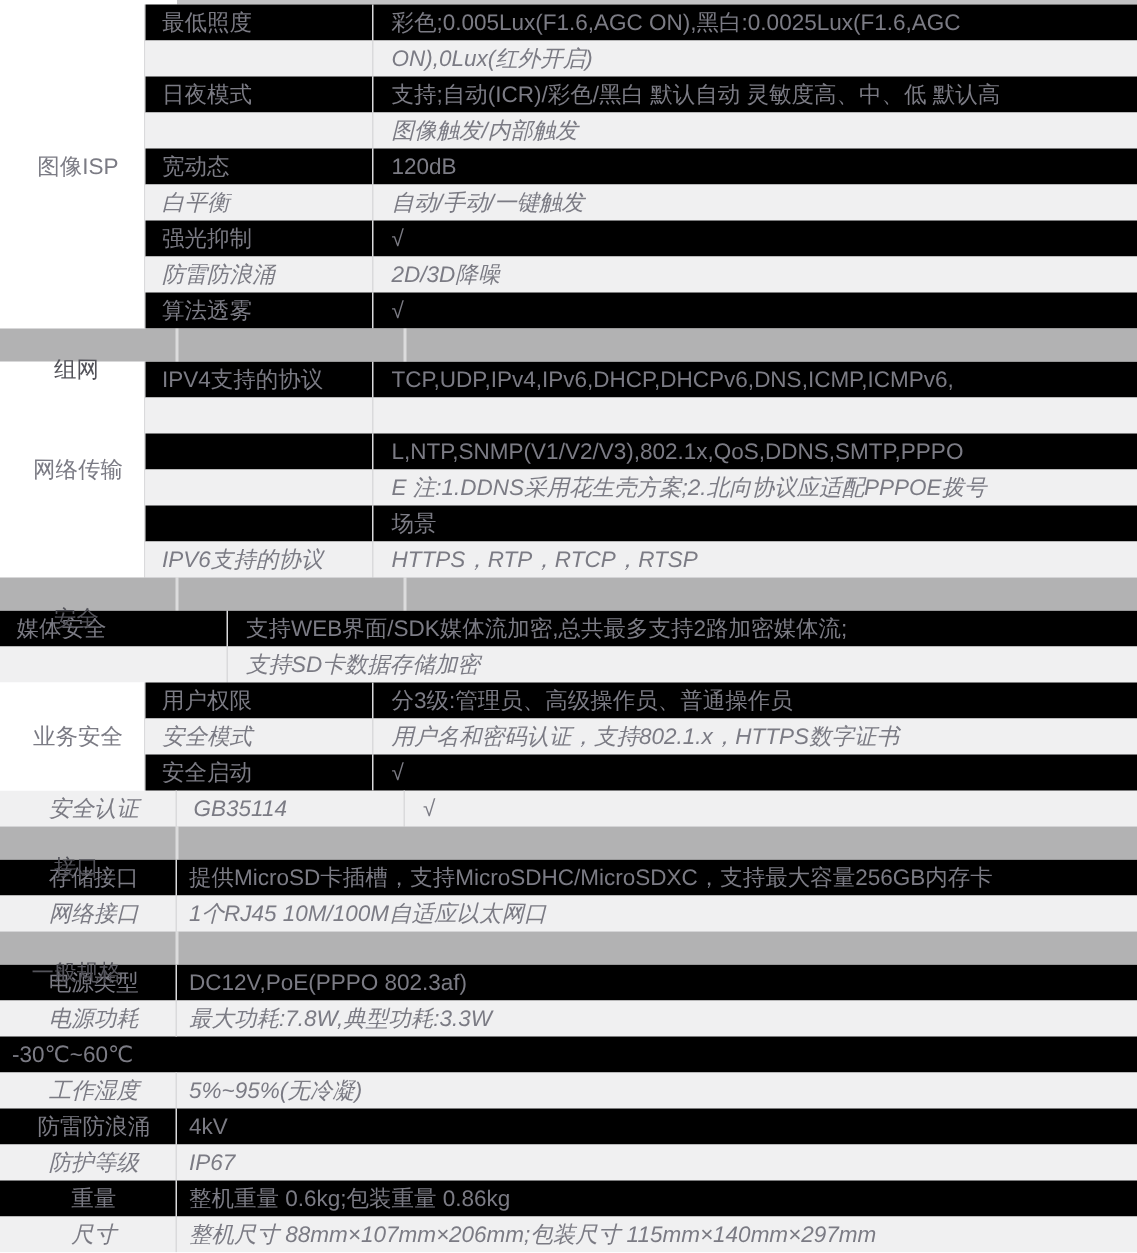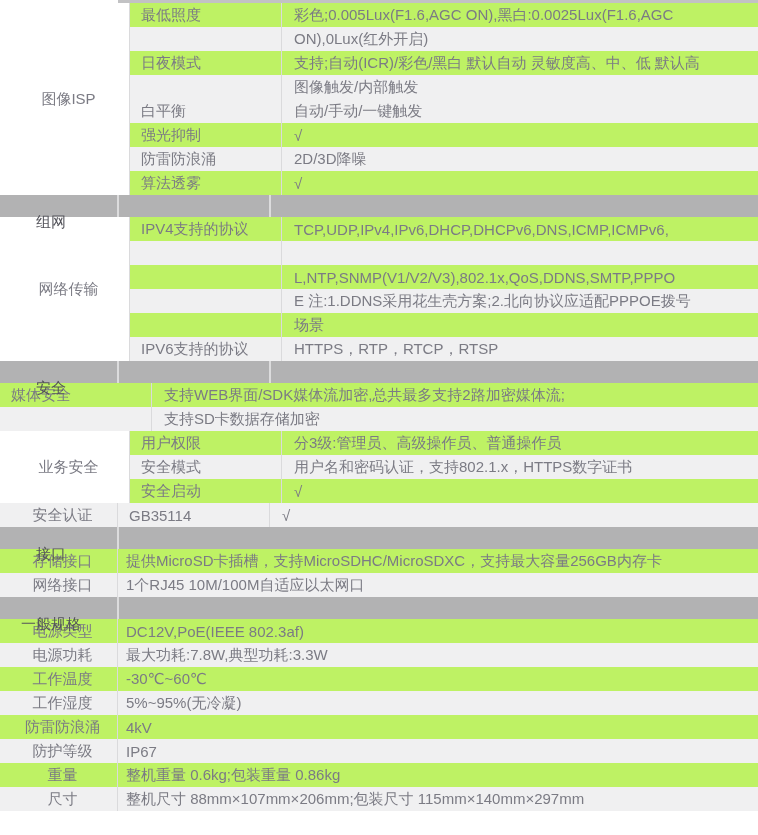--- a/index.html
+++ b/index.html
@@ -18,29 +18,29 @@
     background:var(--section-bar,#b2b2b3);
     display:flex;align-items:center;
     position:relative;
   }
   .bar-title{width:102px;text-align:center;color:var(--section-bar-text,#53535a);margin-top:32px;}
   .bar-div{position:absolute;top:0;bottom:0;width:2px;background:rgba(255,255,255,0.55);}
   .bar-div.d1{left:117px;}
   .bar-div.d2{left:269px;}
   .group-block{display:flex;}
   .group-cell{
-    flex:none;width:130px;box-sizing:border-box;
+    flex:none;width:97px;box-sizing:border-box;
     border-right:1px solid var(--divider,#dadadc);
     background:#fff;
     display:flex;align-items:center;justify-content:center;
     padding-left:8px;
   }
   .group-rows{flex:1;min-width:0;}
-  .vline{display:flex;height:24px;align-items:stretch;background:#bef264;}
-  .vline.striped{background:var(--stripe,#f0f0f1);}
+  .vline{display:flex;height:24px;align-items:stretch;background:#000000;}
+  .vline.striped{background:var(--stripe,#f0f0f1);font-style:italic;}
   .name-cell{
     flex:none;width:118px;box-sizing:border-box;
     border-right:1px solid var(--divider,#dadadc);
     display:flex;align-items:center;justify-content:center;
     padding-left:8px;
   }
   .label-cell{
     flex:none;width:152px;box-sizing:border-box;
     border-right:1px solid var(--divider,#dadadc);
     display:flex;align-items:center;
@@ -78,20 +78,24 @@
             <div class="value-cell">ON),0Lux(红外开启)</div>
           </div>
           <div class="vline">
             <div class="label-cell">日夜模式</div>
             <div class="value-cell">支持;自动(ICR)/彩色/黑白 默认自动 灵敏度高、中、低 默认高</div>
           </div>
           <div class="vline striped">
             <div class="label-cell"></div>
             <div class="value-cell">图像触发/内部触发</div>
           </div>
+          <div class="vline">
+            <div class="label-cell">宽动态</div>
+            <div class="value-cell">120dB</div>
+          </div>
           <div class="vline striped">
             <div class="label-cell">白平衡</div>
             <div class="value-cell">自动/手动/一键触发</div>
           </div>
           <div class="vline">
             <div class="label-cell">强光抑制</div>
             <div class="value-cell">√</div>
           </div>
           <div class="vline striped">
             <div class="label-cell">防雷防浪涌</div>
@@ -186,28 +190,27 @@
       <div class="vline striped">
         <div class="name-cell">网络接口</div>
         <div class="value2-cell">1个RJ45 10M/100M自适应以太网口</div>
       </div>
       <div class="bar">
         <div class="bar-title">一般规格</div>
         <div class="bar-div d1"></div>
       </div>
       <div class="vline">
         <div class="name-cell">电源类型</div>
-        <div class="value2-cell">DC12V,PoE(IEEE 802.3af)</div>
+        <div class="value2-cell">DC12V,PoE(PPPO 802.3af)</div>
       </div>
       <div class="vline striped">
         <div class="name-cell">电源功耗</div>
         <div class="value2-cell">最大功耗:7.8W,典型功耗:3.3W</div>
       </div>
       <div class="vline">
-        <div class="name-cell">工作温度</div>
         <div class="value2-cell">-30℃~60℃</div>
       </div>
       <div class="vline striped">
         <div class="name-cell">工作湿度</div>
         <div class="value2-cell">5%~95%(无冷凝)</div>
       </div>
       <div class="vline">
         <div class="name-cell">防雷防浪涌</div>
         <div class="value2-cell">4kV</div>
       </div>

